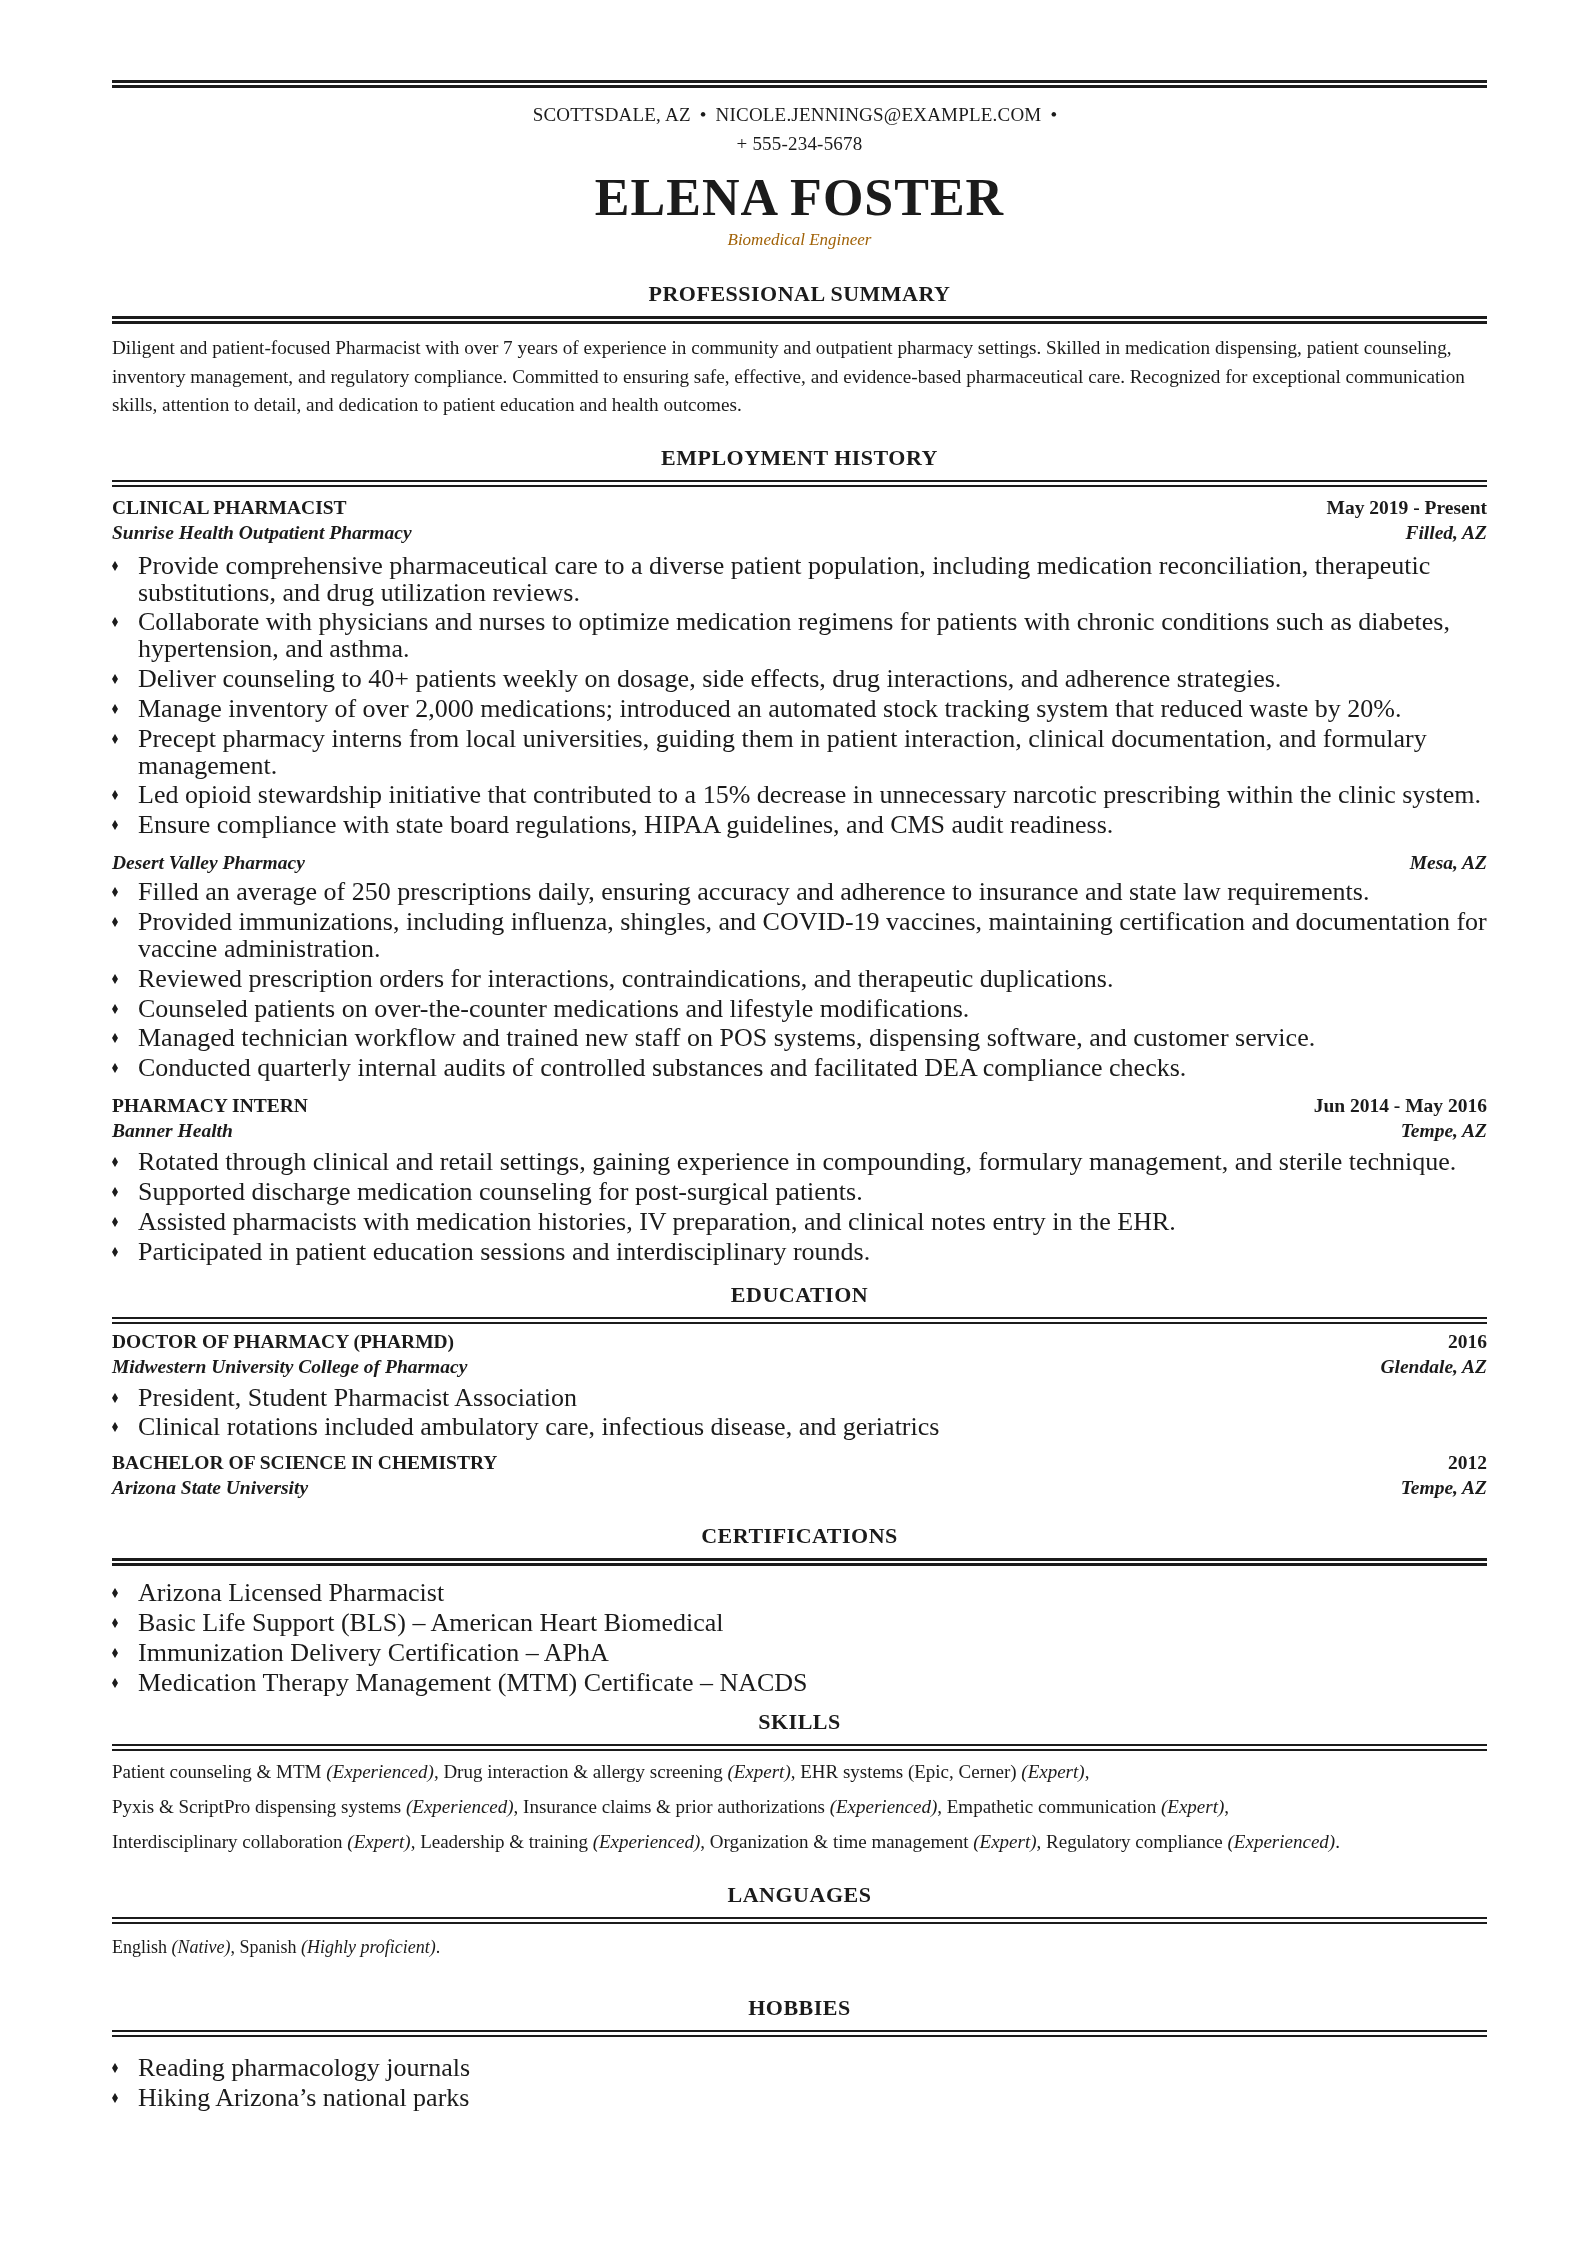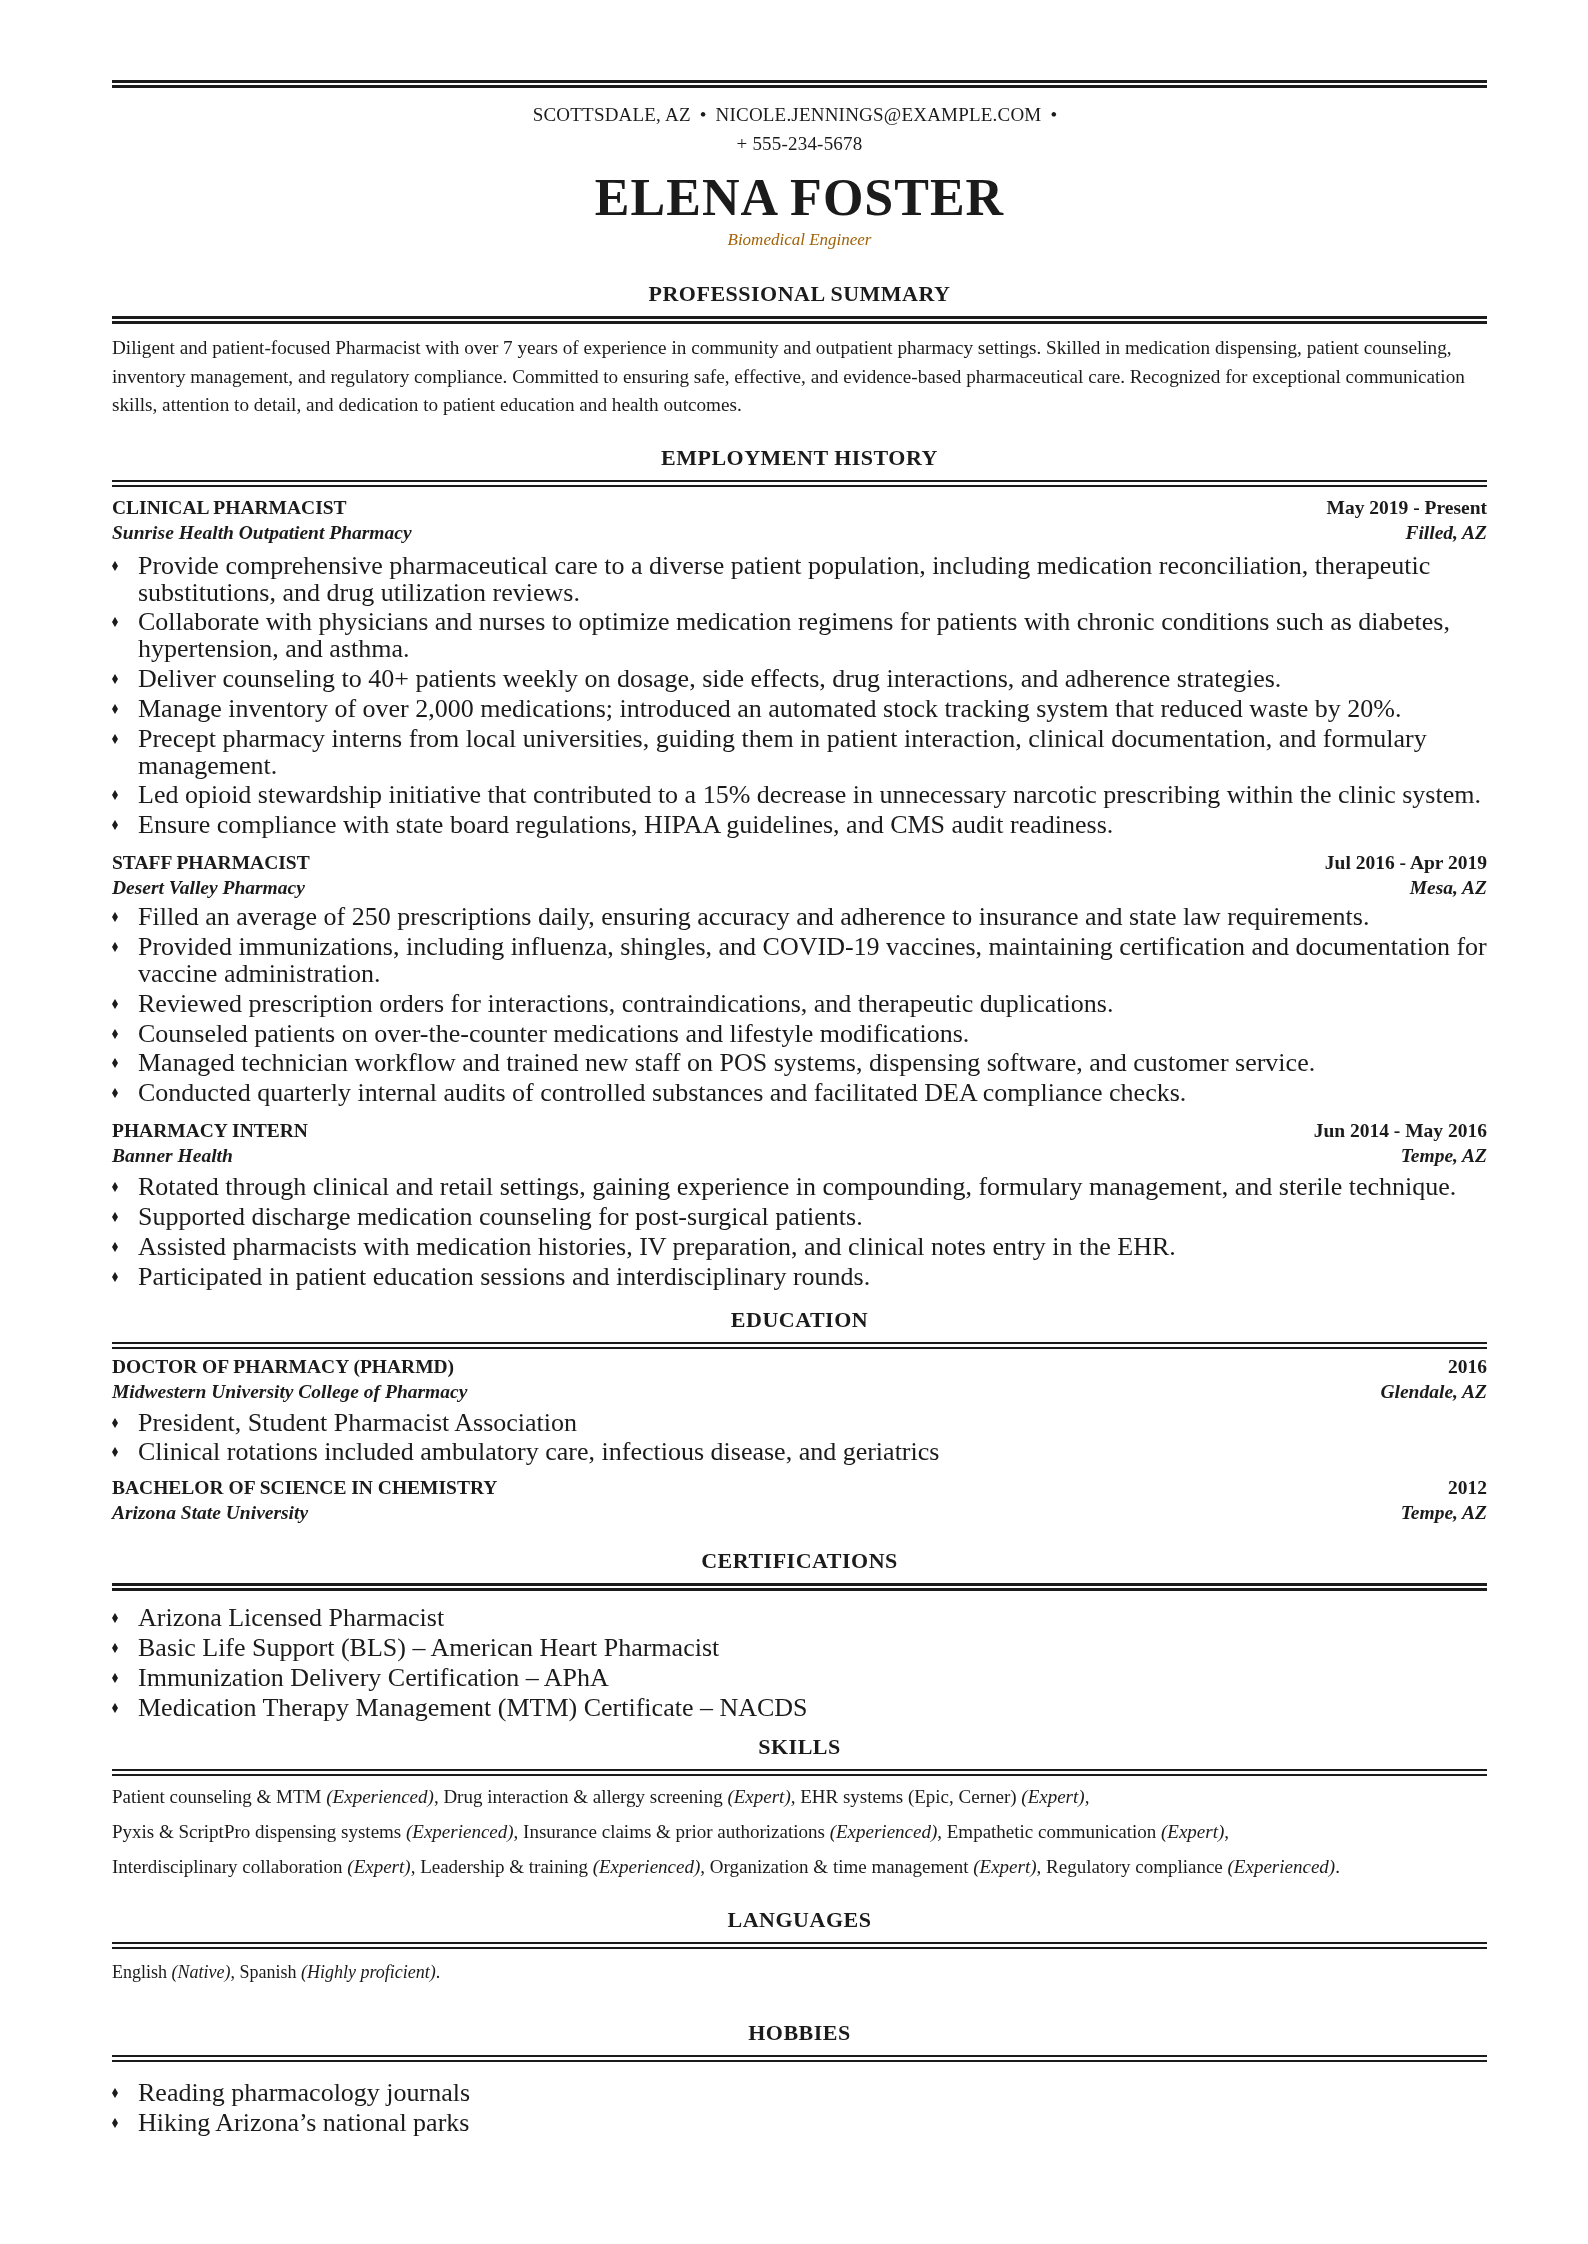--- a/index.html
+++ b/index.html
@@ -66,24 +66,20 @@
       <li><span class="dia"></span><span>Collaborate with physicians and nurses to optimize medication regimens for patients with chronic conditions such as diabetes, hypertension, and asthma.</span></li>
       <li><span class="dia"></span><span>Deliver counseling to 40+ patients weekly on dosage, side effects, drug interactions, and adherence strategies.</span></li>
       <li><span class="dia"></span><span>Manage inventory of over 2,000 medications; introduced an automated stock tracking system that reduced waste by 20%.</span></li>
       <li><span class="dia"></span><span>Precept pharmacy interns from local universities, guiding them in patient interaction, clinical documentation, and formulary management.</span></li>
       <li><span class="dia"></span><span>Led opioid stewardship initiative that contributed to a 15% decrease in unnecessary narcotic prescribing within the clinic system.</span></li>
       <li><span class="dia"></span><span>Ensure compliance with state board regulations, HIPAA guidelines, and CMS audit readiness.</span></li>
     </ul>
   </div>
 
   <div style="margin-top:12px;">
-    <div class="entry-head">
-      <span class="l">STAFF PHARMACIST</span>
-      <span class="r">Jul 2016 - Apr 2019</span>
-    </div>
     <div class="entry-sub">
       <span>Desert Valley Pharmacy</span>
       <span>Mesa, AZ</span>
     </div>
     <ul class="bullets" style="margin-top:2px;">
       <li><span class="dia"></span><span>Filled an average of 250 prescriptions daily, ensuring accuracy and adherence to insurance and state law requirements.</span></li>
       <li><span class="dia"></span><span>Provided immunizations, including influenza, shingles, and COVID-19 vaccines, maintaining certification and documentation for vaccine administration.</span></li>
       <li><span class="dia"></span><span>Reviewed prescription orders for interactions, contraindications, and therapeutic duplications.</span></li>
       <li><span class="dia"></span><span>Counseled patients on over-the-counter medications and lifestyle modifications.</span></li>
       <li><span class="dia"></span><span>Managed technician workflow and trained new staff on POS systems, dispensing software, and customer service.</span></li>
@@ -134,21 +130,21 @@
     <div class="entry-sub">
       <span>Arizona State University</span>
       <span>Tempe, AZ</span>
     </div>
   </div>
 
   <div class="section-title" style="margin-top:21px;">CERTIFICATIONS</div>
   <div class="dbl-line" style="margin-top:8px;"></div>
   <ul class="bullets" style="margin-top:14px;">
     <li><span class="dia"></span><span>Arizona Licensed Pharmacist</span></li>
-    <li><span class="dia"></span><span>Basic Life Support (BLS) – American Heart Pharmacist</span></li>
+    <li><span class="dia"></span><span>Basic Life Support (BLS) – American Heart Biomedical</span></li>
     <li><span class="dia"></span><span>Immunization Delivery Certification – APhA</span></li>
     <li><span class="dia"></span><span>Medication Therapy Management (MTM) Certificate – NACDS</span></li>
   </ul>
 
   <div class="section-title" style="margin-top:12px;">SKILLS</div>
   <div class="dbl-line" style="margin-top:8px;"></div>
   <div class="skills" style="margin-top:3px;">
     <span><span>Patient counseling &amp; MTM</span> <i>(Experienced)</i>, </span><span><span>Drug interaction &amp; allergy screening</span> <i>(Expert)</i>, </span><span><span>EHR systems (Epic, Cerner)</span> <i>(Expert)</i>,</span><br>
     <span><span>Pyxis &amp; ScriptPro dispensing systems</span> <i>(Experienced)</i>, </span><span><span>Insurance claims &amp; prior authorizations</span> <i>(Experienced)</i>, </span><span><span>Empathetic communication</span> <i>(Expert)</i>,</span><br>
     <span><span>Interdisciplinary collaboration</span> <i>(Expert)</i>, </span><span><span>Leadership &amp; training</span> <i>(Experienced)</i>, </span><span><span>Organization &amp; time management</span> <i>(Expert)</i>, </span><span><span>Regulatory compliance</span> <i>(Experienced)</i>.</span>

